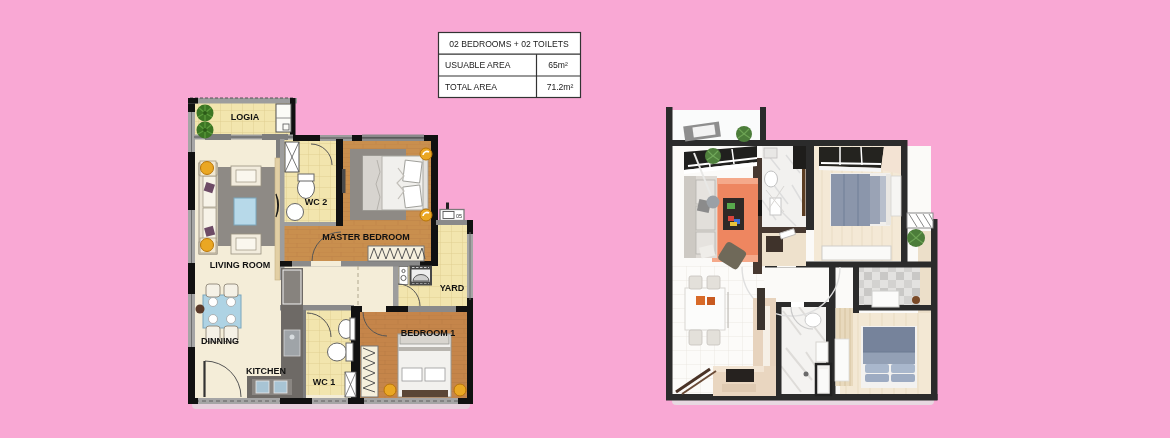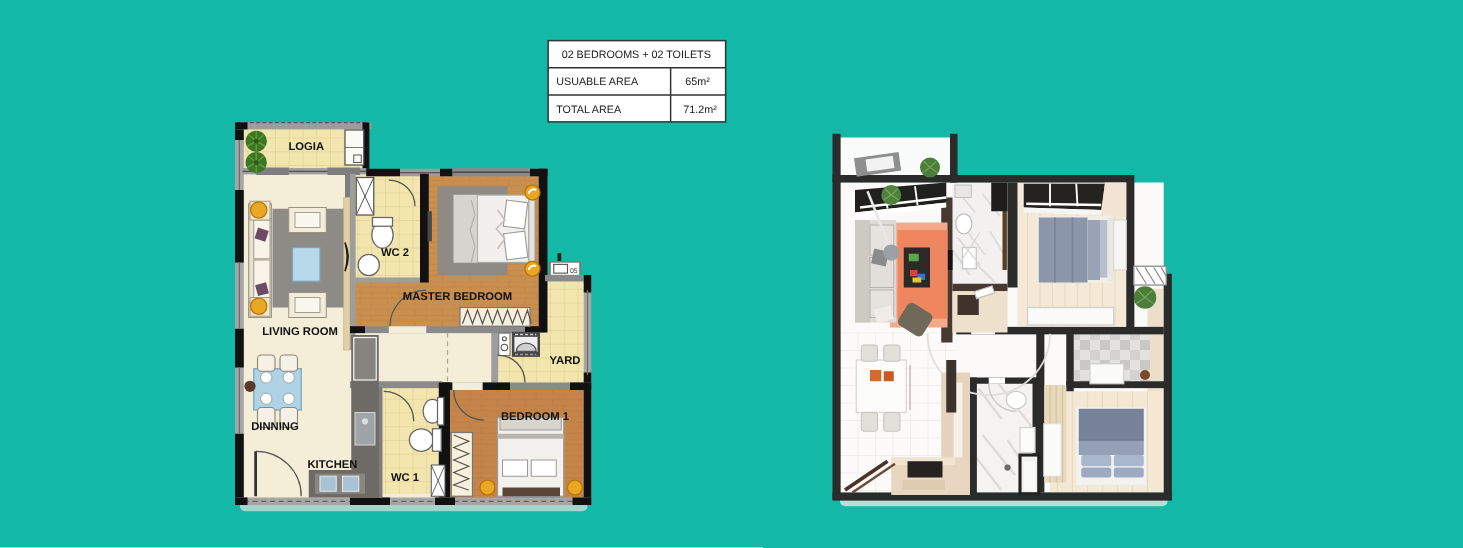--- a/index.html
+++ b/index.html
@@ -1,16 +1,16 @@
 <!DOCTYPE html>
 <html><head>
 <meta charset="utf-8">
 <style>
   html,body{margin:0;padding:0;background:#ffffff;}
-  #page{position:relative;width:1170px;height:438px;background:#14b8a6;overflow:hidden;
+  #page{position:relative;width:1170px;height:438px;background:#f9a8d4;overflow:hidden;
         font-family:"Liberation Sans",sans-serif;}
   svg{position:absolute;left:0;top:0;}
   text{font-family:"Liberation Sans",sans-serif;}
 </style>
 </head>
 <body>
 <div id="page">
 <svg width="1170" height="438" viewBox="0 0 1170 438">
   <defs>
     <pattern id="ytile" width="11" height="11" patternUnits="userSpaceOnUse">

